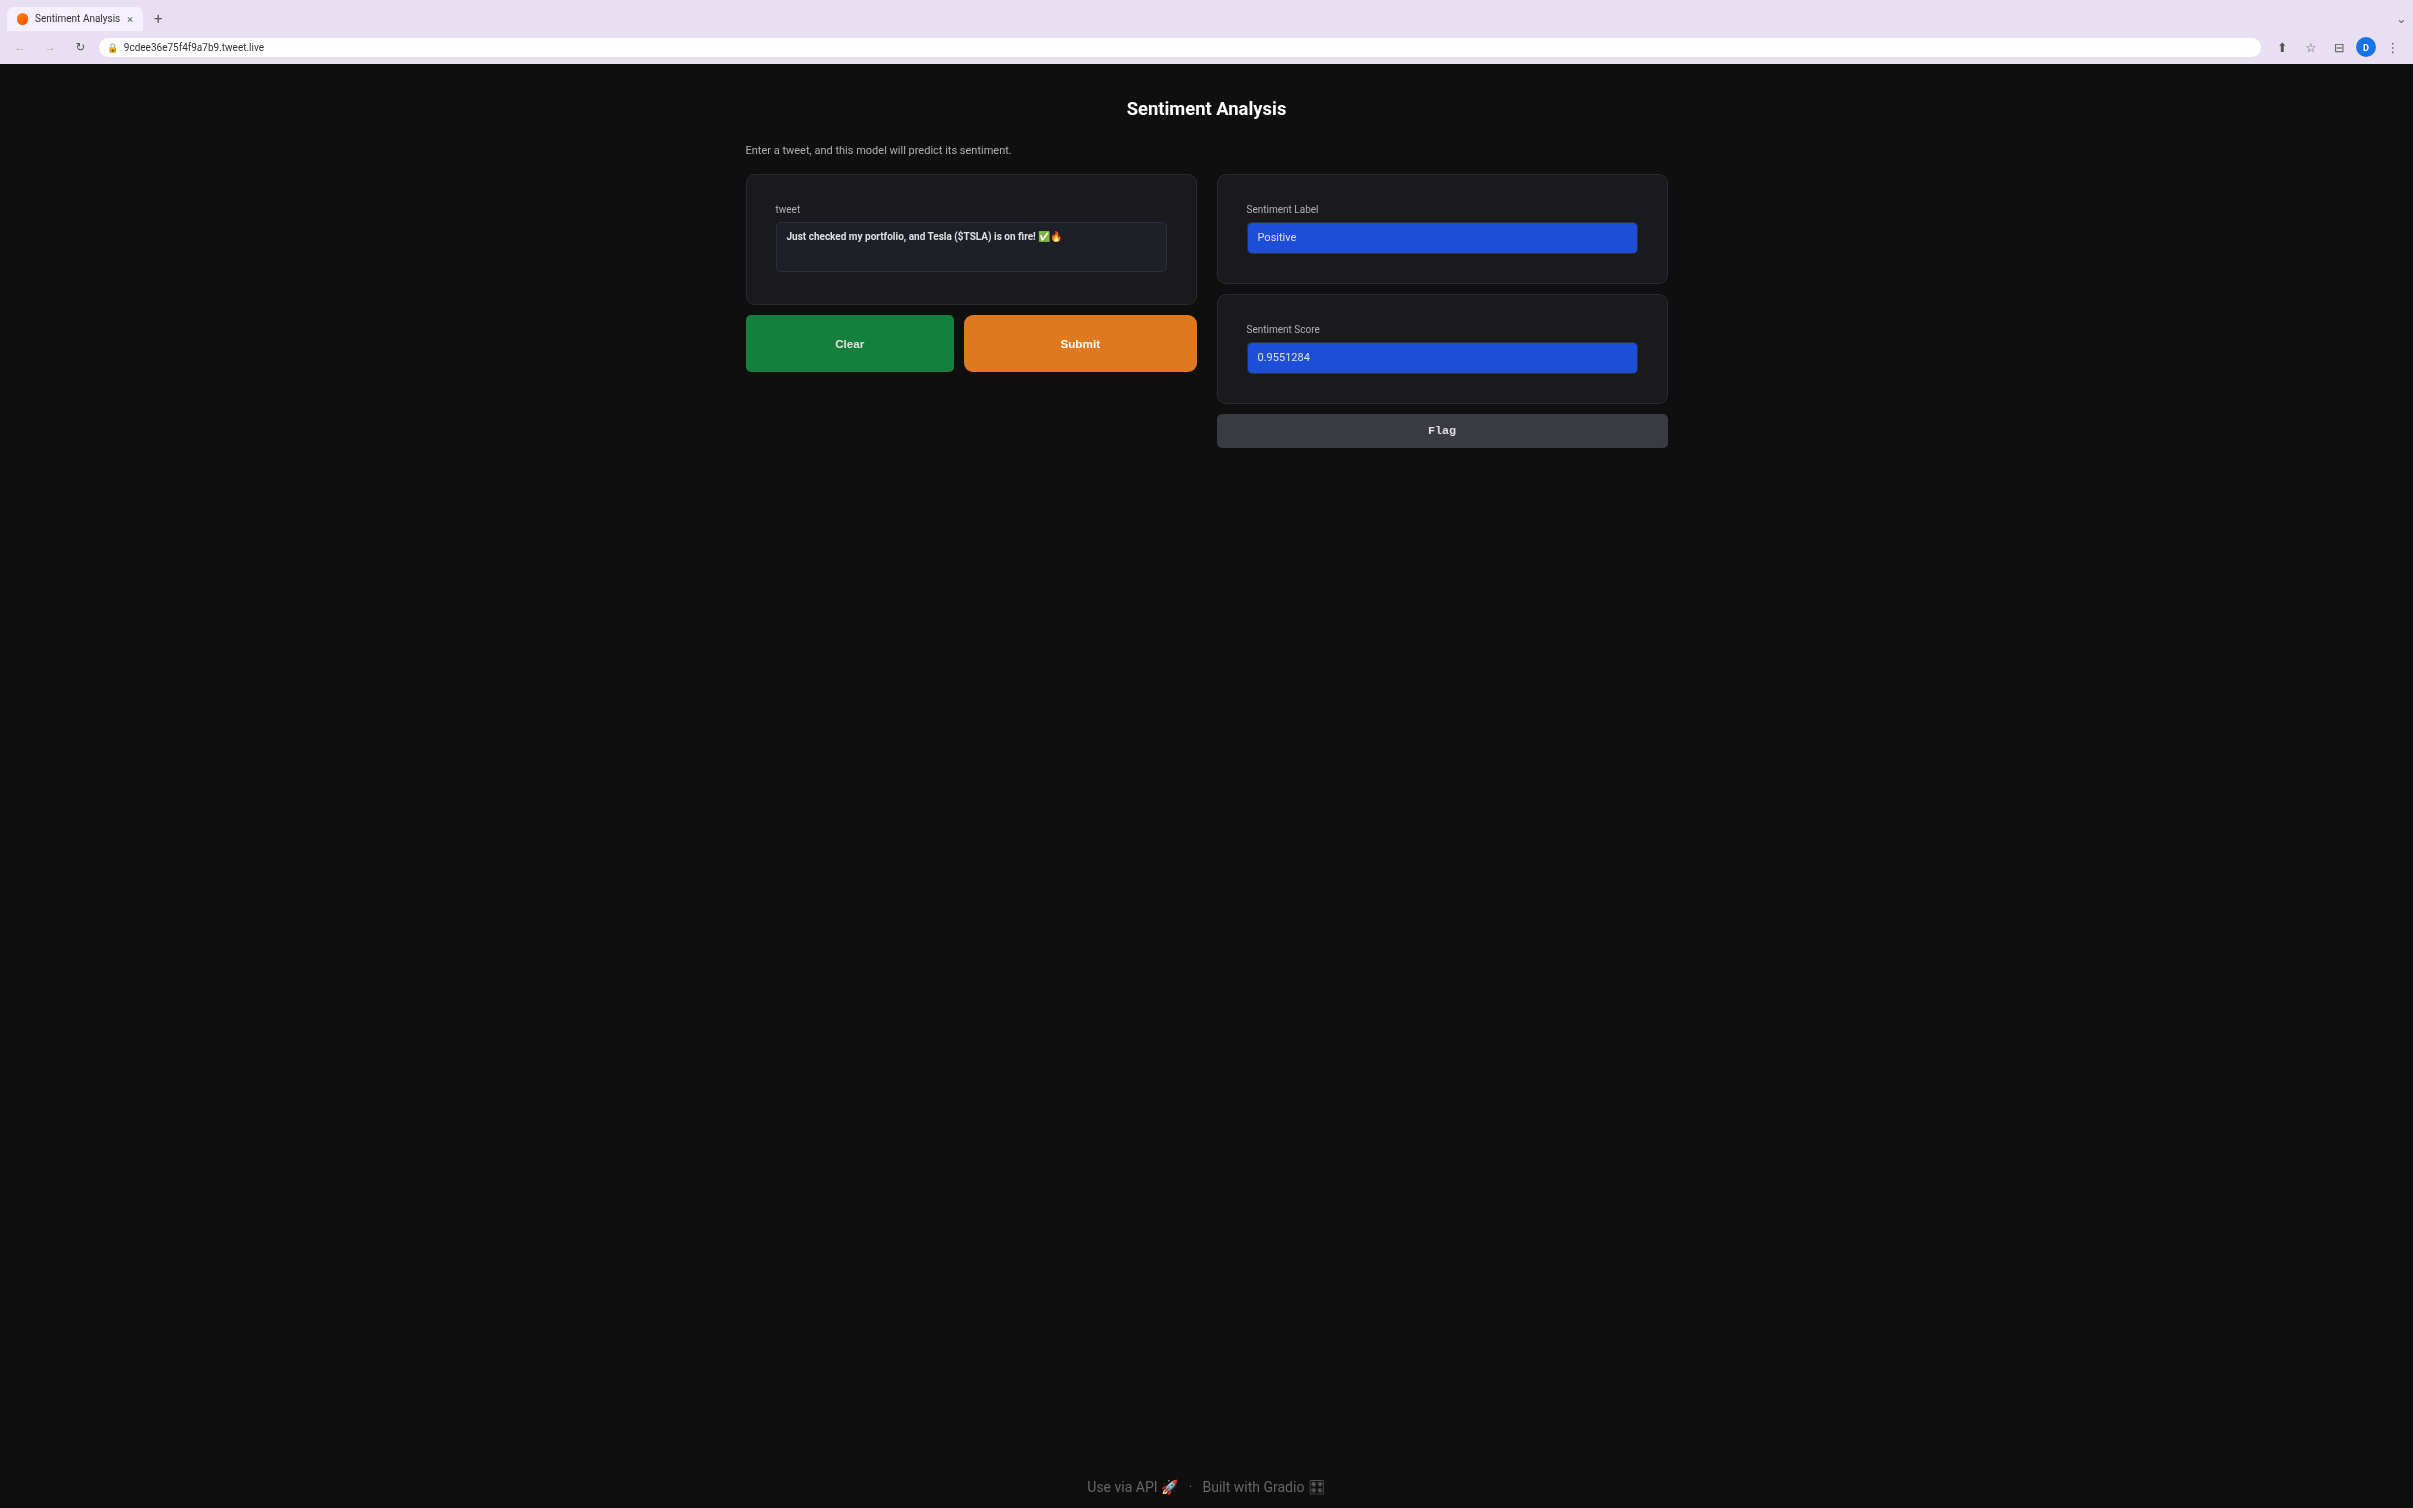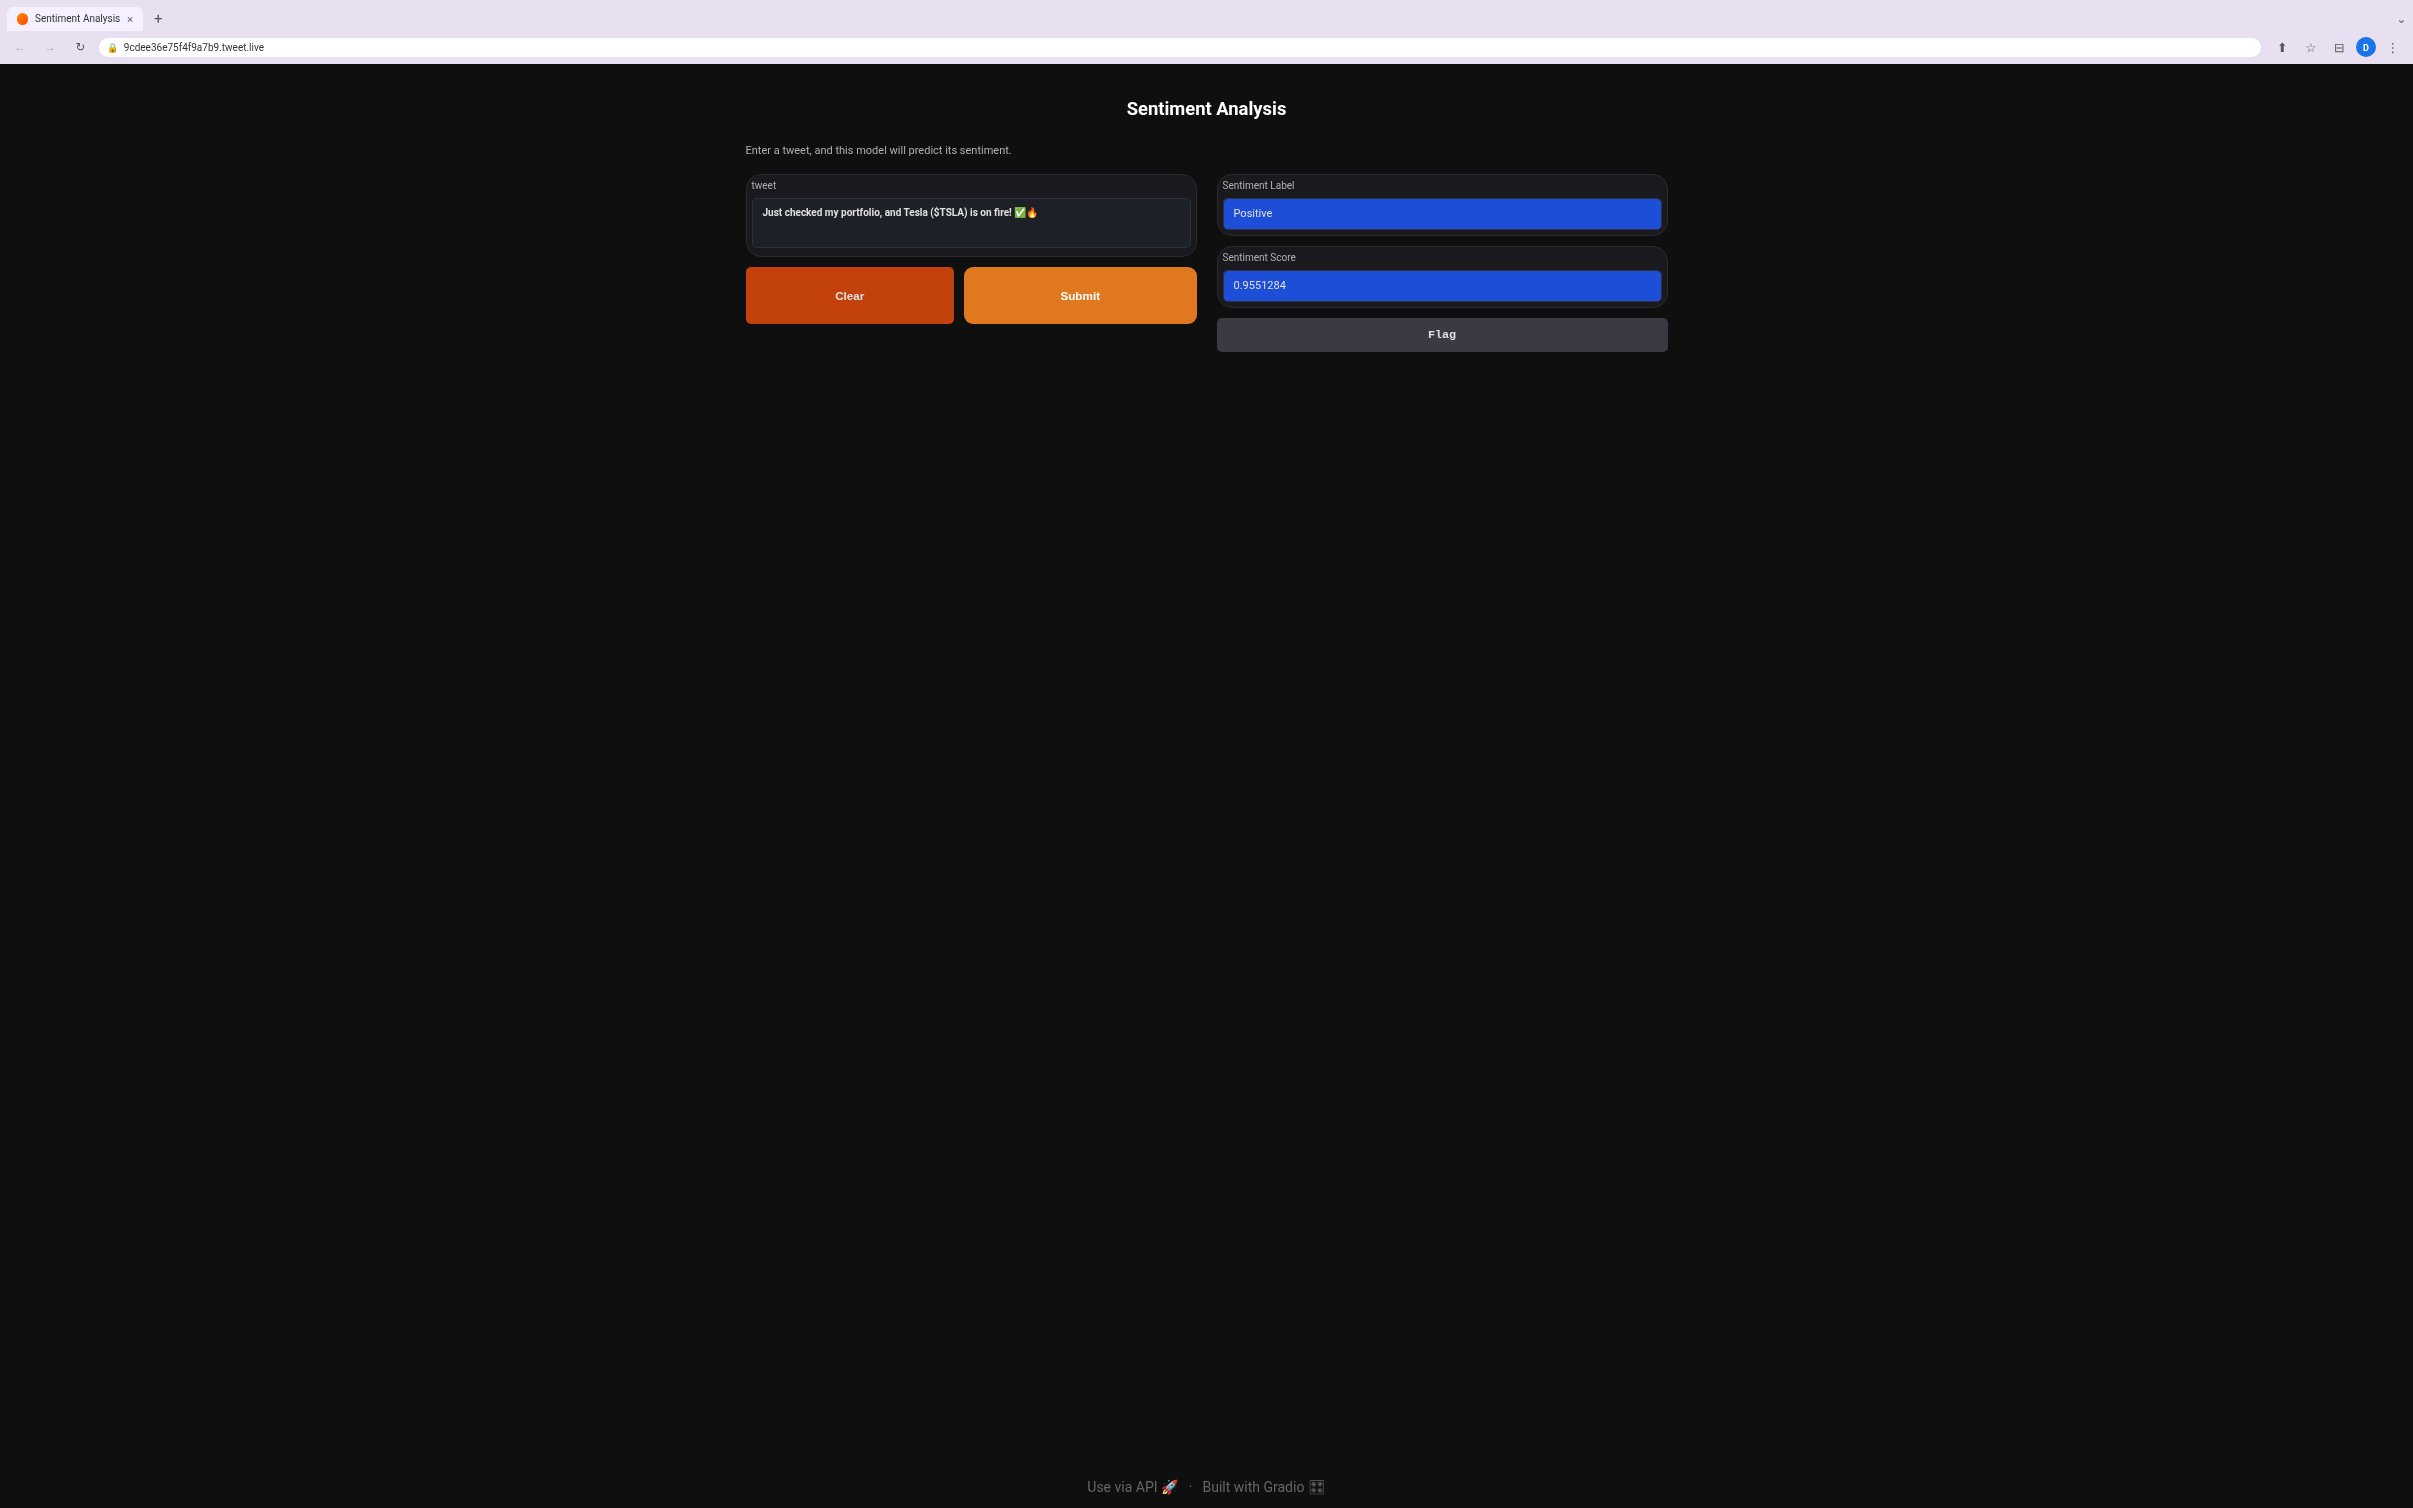--- a/index.html
+++ b/index.html
@@ -191,22 +191,22 @@
       flex: 1;
       display: flex;
       flex-direction: column;
       gap: 10px;
       justify-content: center;
     }
 
     .panel-card {
       background: #1a1a1e;
       border: 0.8px solid #2a2a30;
-      border-radius: 15px;
-      padding: 5px;
+      border-radius: 9px;
+      padding: 29px;
     }
 
     .field-label {
       font-size: 10px;
       color: #b0b0b0;
       margin-bottom: 6.7px;
     }
 
     .text-input {
       width: 100%;
@@ -233,21 +233,21 @@
     }
 
     .button-row {
       display: flex;
       gap: 10px;
     }
 
     .btn-clear {
       flex: 1;
       padding: 10px;
-      background: #c2410c;
+      background: #15803d;
       border: none;
       border-radius: 5px;
       color: #e0e0e0;
       font-size: 11.7px;
       font-weight: 600;
       cursor: pointer;
     }
 
     .btn-submit {
       flex: 1;

